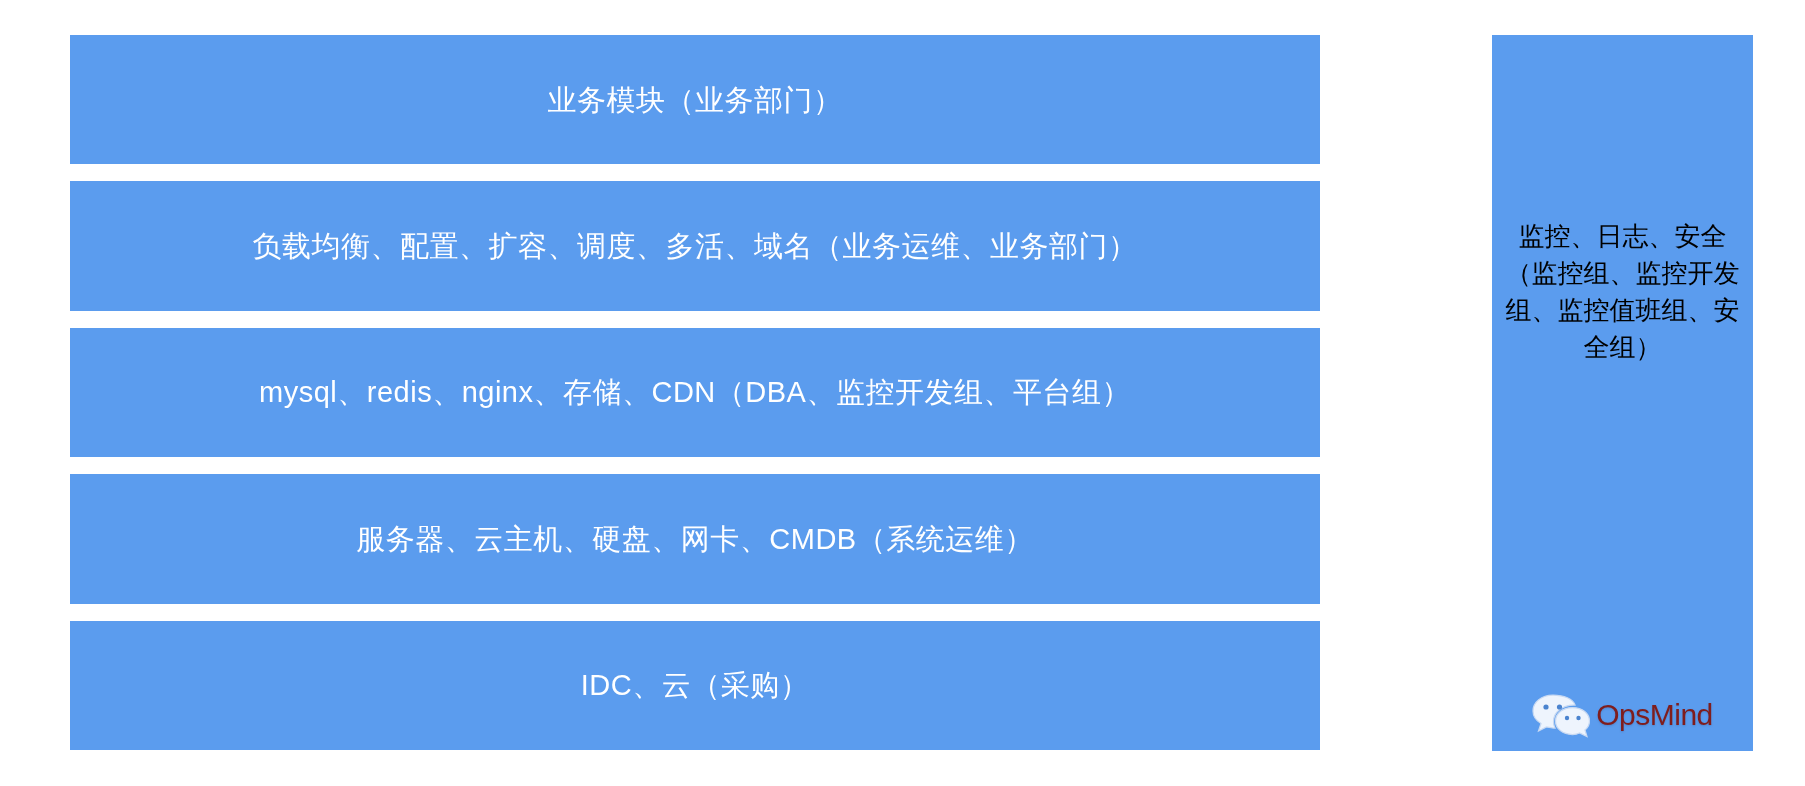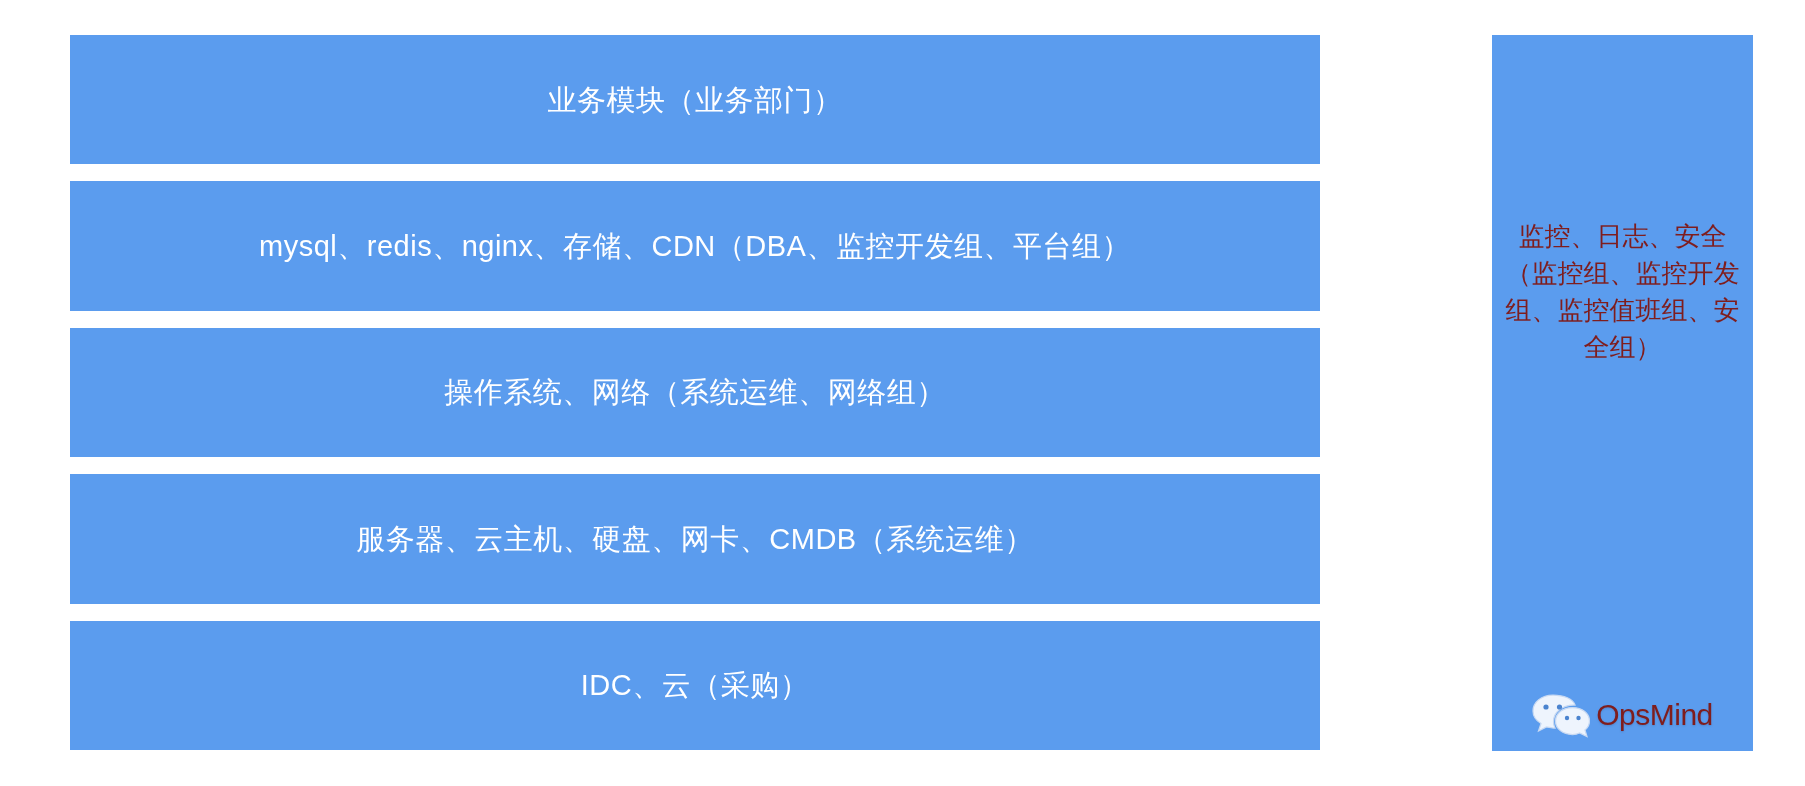--- a/index.html
+++ b/index.html
@@ -63,21 +63,21 @@
     width: 261px;
     height: 716px;
     background: #5b9cee;
     box-sizing: border-box;
     display: flex;
     flex-direction: column;
     align-items: center;
   }
 
   #sidebar-text {
-    color: #7f1d1d;
+    color: #000000;
     font-size: 26px;
     line-height: 1.42;
     text-align: center;
     width: 100%;
     box-sizing: border-box;
     padding: 0 8px;
     margin-top: 183px;
     white-space: pre-line;
     word-break: break-all;
   }
@@ -114,29 +114,29 @@
 <body>
 
 <div id="canvas">
 
   <div id="layer-stack">
 
     <div class="layer-bar">
       <span class="layer-label">业务模块（业务部门）</span>
     </div>
 
+    <div class="layer-bar">
+      <span class="layer-label">负载均衡、配置、扩容、调度、多活、域名（业务运维、业务部门）</span>
+    </div>
 
     <div class="layer-bar">
       <span class="layer-label">mysql、redis、nginx、存储、CDN（DBA、监控开发组、平台组）</span>
     </div>
 
 
-    <div class="layer-bar">
-      <span class="layer-label">操作系统、网络（系统运维、网络组）</span>
-    </div>
 
     <div class="layer-bar">
       <span class="layer-label">服务器、云主机、硬盘、网卡、CMDB（系统运维）</span>
     </div>
 
     <div class="layer-bar">
       <span class="layer-label">IDC、云（采购）</span>
     </div>
 
   </div>

